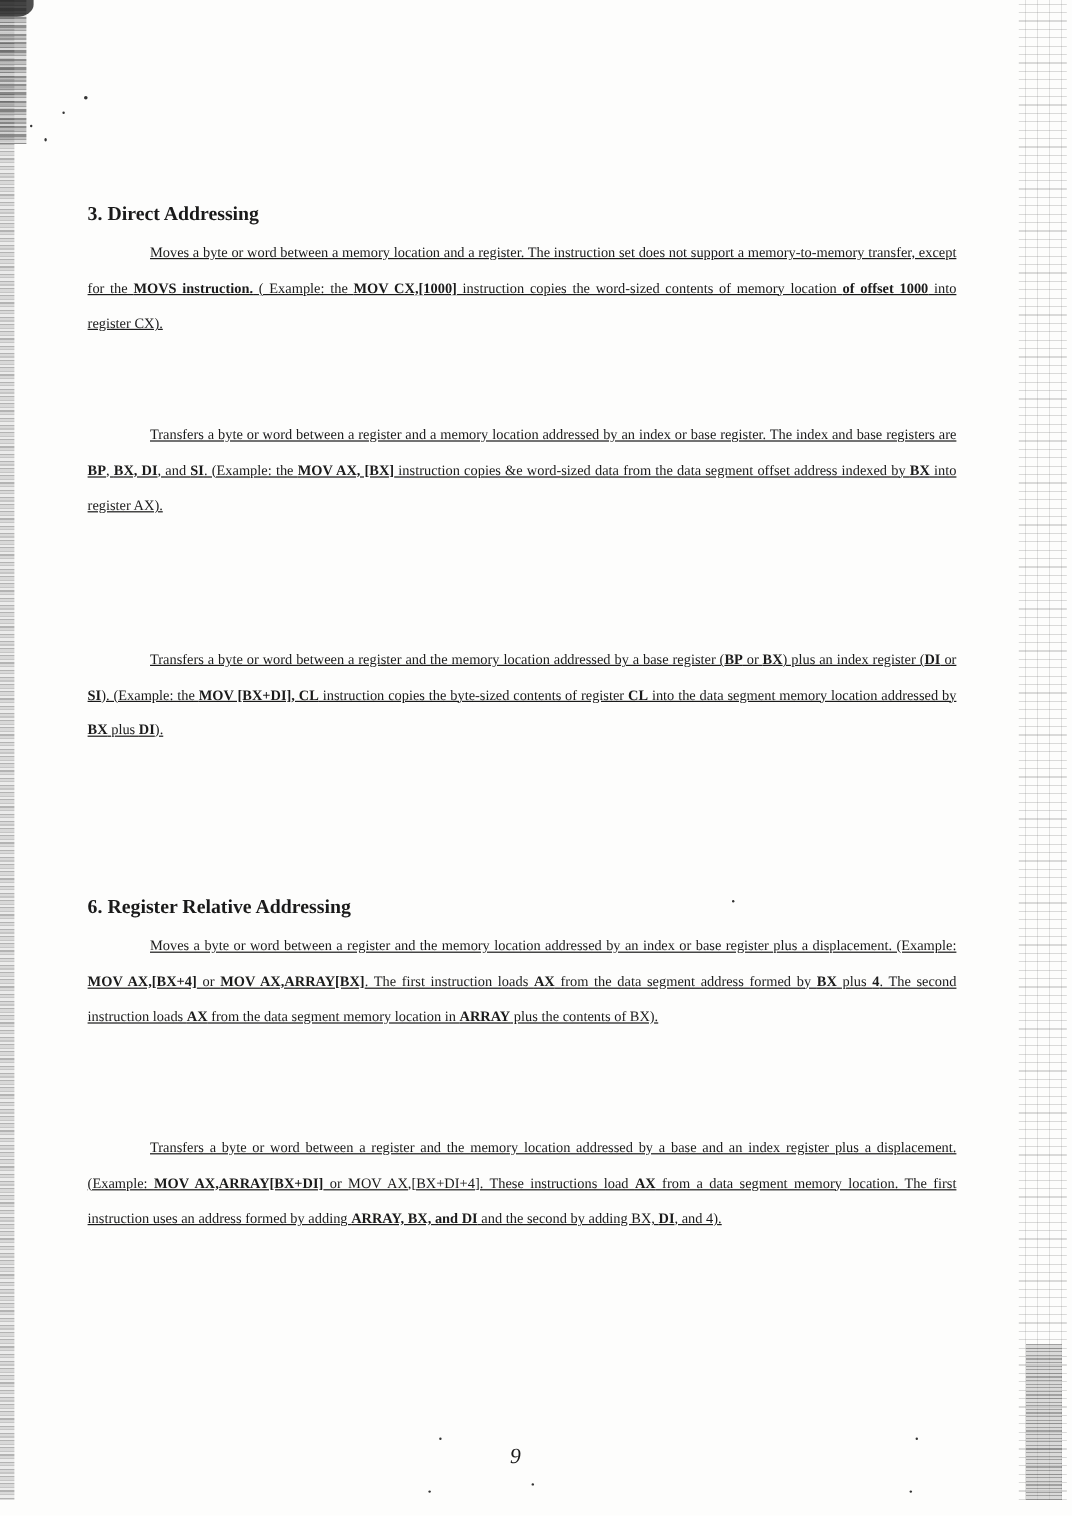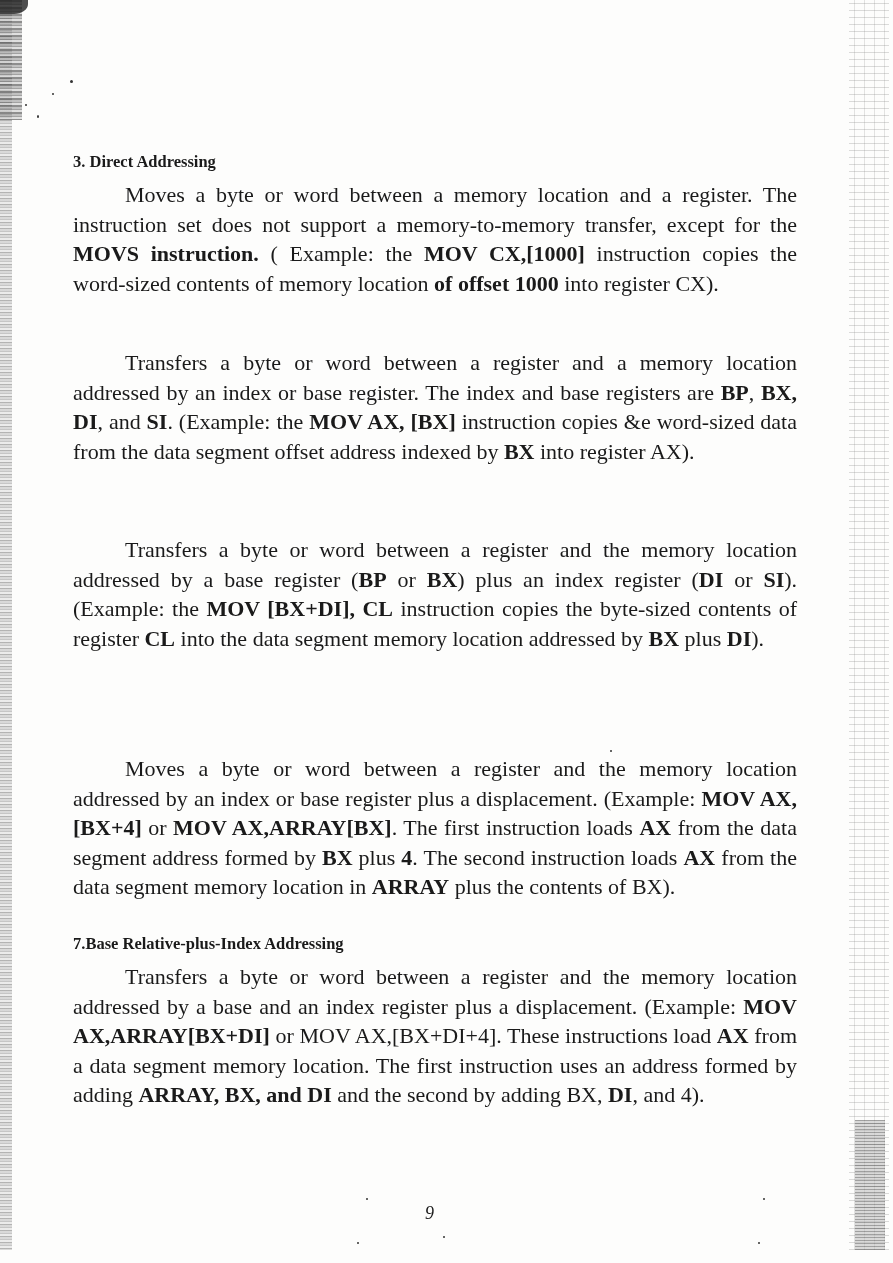--- a/index.html
+++ b/index.html
@@ -36,22 +36,22 @@
     background: repeating-linear-gradient(180deg, #555 0 1px, #bbb 1px 3px);
     opacity: 0.55;
   }
   .speck { position: absolute; width: 3px; height: 3px; background: #333; border-radius: 50%; }
 
   .section { position: absolute; left: 73px; width: 724px; }
   .heading {
     font-weight: bold; font-size: 16.5px; line-height: 20px; margin: 0;
   }
   .para {
-    font-size: 22px; line-height: 29.5px; margin: 8px 0 0 0;
-    text-align: justify; text-indent: 52px;
+    font-size: 12px; line-height: 29.5px; margin: 8px 0 0 0;
+    text-align: justify; text-indent: 52px; text-decoration: underline;
   }
   .para b { font-weight: bold; }
   .page-number {
     position: absolute; left: 425px; top: 1203px;
     font-style: italic; font-size: 18px;
   }
 </style>
 </head>
 <body>
 
@@ -66,36 +66,36 @@
   <span class="speck" style="left:52px;top:93px;width:2px;height:2px"></span>
   <span class="speck" style="left:37px;top:115px;width:2px;height:3px"></span>
   <span class="speck" style="left:25px;top:104px;width:2px;height:2px"></span>
   <span class="speck" style="left:366px;top:1198px;width:2px;height:2px"></span>
   <span class="speck" style="left:443px;top:1236px;width:2px;height:2px"></span>
   <span class="speck" style="left:357px;top:1242px;width:2px;height:2px"></span>
   <span class="speck" style="left:763px;top:1198px;width:2px;height:2px"></span>
   <span class="speck" style="left:758px;top:1242px;width:2px;height:2px"></span>
   <span class="speck" style="left:610px;top:750px;width:2px;height:2px"></span>
 
-  <div class="section" style="top:152px">
+  <div class="section" style="top:168px">
     <p class="heading">3. Direct Addressing</p>
     <p class="para"><span>Moves a byte or word between a memory location and a register. The instruction set does not support a memory-to-memory transfer, except for the </span><b>MOVS instruction.</b><span> (    Example: the </span><b>MOV CX,[1000]</b><span> instruction copies the word-sized contents of memory location </span><b>of offset 1000</b><span> into register CX).</span></p>
   </div>
 
   <div class="section" style="top:340px">
     <p class="para"><span>Transfers a byte or word between a register and a memory location addressed by an index or base register. The index and base registers are </span><b>BP</b><span>, </span><b>BX, DI</b><span>, and </span><b>SI</b><span>. (Example: the </span><b>MOV AX, [BX]</b><span> instruction copies &amp;e word-sized data from the data segment offset address indexed by </span><b>BX</b><span> into register AX).</span></p>
   </div>
 
   <div class="section" style="top:527px">
     <p class="para"><span>Transfers a byte or word between a register and the memory location addressed by a base register (</span><b>BP</b><span> or </span><b>BX</b><span>) plus an index register (</span><b>DI</b><span> or </span><b>SI</b><span>). (Example: the </span><b>MOV [BX+DI], CL</b><span> instruction copies the byte-sized contents of register </span><b>CL</b><span> into the data segment memory location addressed by </span><b>BX</b><span> plus </span><b>DI</b><span>).</span></p>
   </div>
 
   <div class="section" style="top:746px">
+    <p class="heading">6. Register Relative Addressing</p>
     <p class="para"><span>Moves a byte or word between a register and the memory location addressed by an index or base register plus a displacement. (Example: </span><b>MOV AX,[BX+4]</b><span> or </span><b>MOV AX,ARRAY[BX]</b><span>. The first instruction loads </span><b>AX</b><span> from the data segment address formed by </span><b>BX</b><span> plus </span><b>4</b><span>. The second instruction loads </span><b>AX</b><span> from the data segment memory location in </span><b>ARRAY</b><span> plus the contents of BX).</span></p>
   </div>
 
   <div class="section" style="top:934px">
-    <p class="heading">7.Base Relative-plus-Index Addressing</p>
     <p class="para"><span>Transfers a byte or word between a register and the memory location addressed by a base and an index register plus a displacement. (Example: </span><b>MOV AX,ARRAY[BX+DI]</b><span> or MOV AX,[BX+DI+4]. These instructions load </span><b>AX</b><span> from a data segment memory location. The first instruction uses an address formed by adding </span><b>ARRAY, BX, and DI</b><span> and the second by adding BX, </span><b>DI</b><span>, and 4).</span></p>
   </div>
 
   <div class="page-number">9</div>
 </div>
 
 </body></html>

